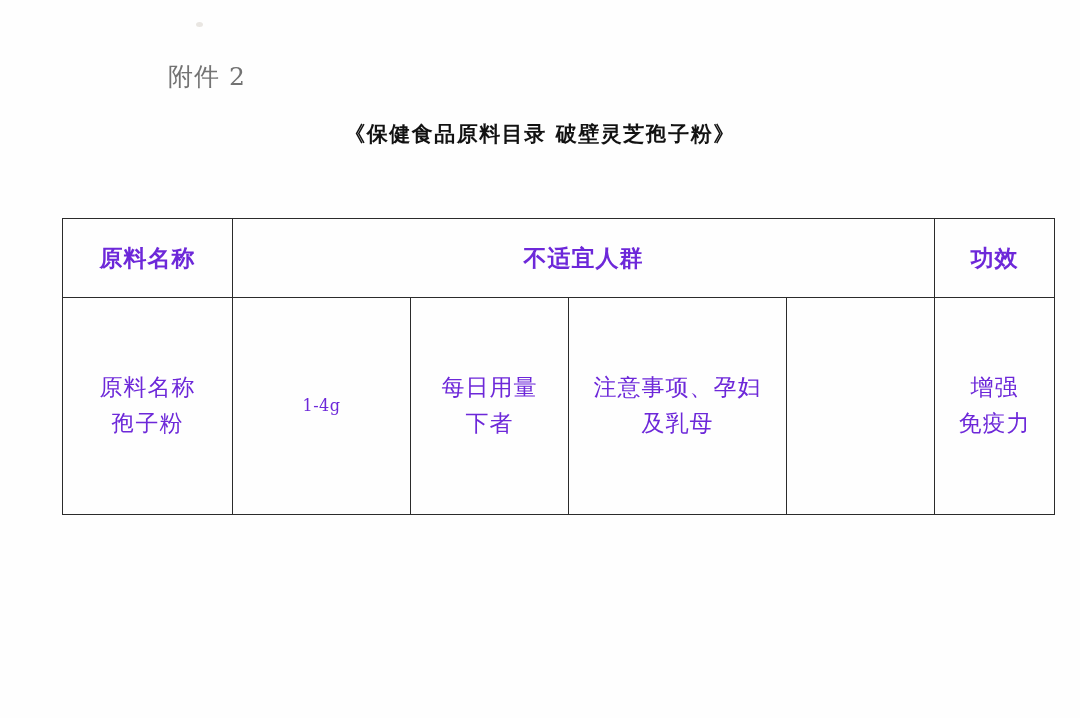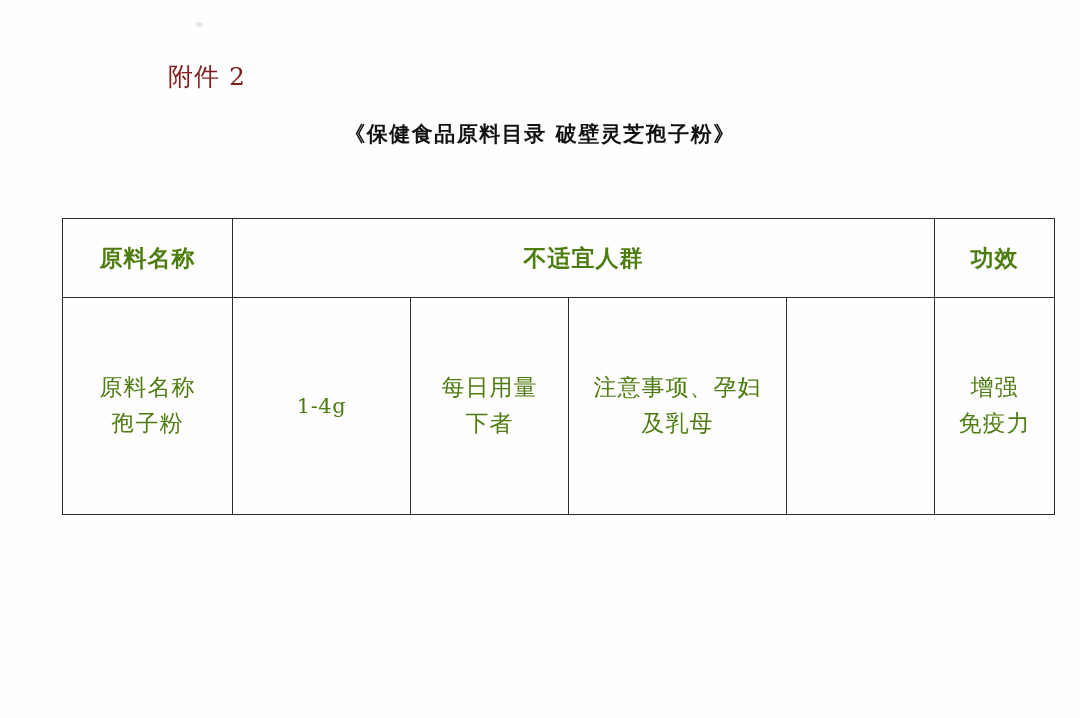--- a/index.html
+++ b/index.html
@@ -33,21 +33,21 @@
     background: #e9e6e2;
   }
 
   .attachment-label {
     position: absolute;
     left: 168px;
     top: 60px;
     font-size: 25px;
     letter-spacing: 1px;
     font-family: "DejaVu Serif", "Liberation Serif", serif;
-    color: #7f1d1d;
+    color: #737373;
   }
 
   .doc-title {
     position: absolute;
     left: 0;
     right: 0;
     top: 120px;
     text-align: center;
     font-size: 21px;
     font-weight: bold;
@@ -62,21 +62,21 @@
     top: 218px;
     width: 992px;
     border-collapse: collapse;
     table-layout: fixed;
   }
   table.main-table td {
     border: 1.5px solid #2b2b2b;
     text-align: center;
     vertical-align: middle;
     font-size: 23px;
-    color: #4d7c0f;
+    color: #6d28d9;
     padding: 0 4px;
     line-height: 1.55;
   }
 
   .hdr {
     font-weight: bold;
     letter-spacing: 1px;
   }
   .row-h1 td { height: 78px; }
   .row-h2 td { height: 72px; }
@@ -87,21 +87,21 @@
   .col-group  { width: 158px; }
   .col-nogroup{ width: 218px; }
   .col-notes  { width: 148px; }
   .col-effect { width: 120px; }
 
   .body-cell {
     font-size: 23px;
     letter-spacing: 1px;
   }
   .body-cell.small {
-    font-size: 21px;
+    font-size: 16px;
     letter-spacing: 0.5px;
     font-family: "DejaVu Serif", "Liberation Serif", serif;
   }
   .stack span { display: block; }
 </style>
 </head>
 <body>
 
 <div class="page">
 

